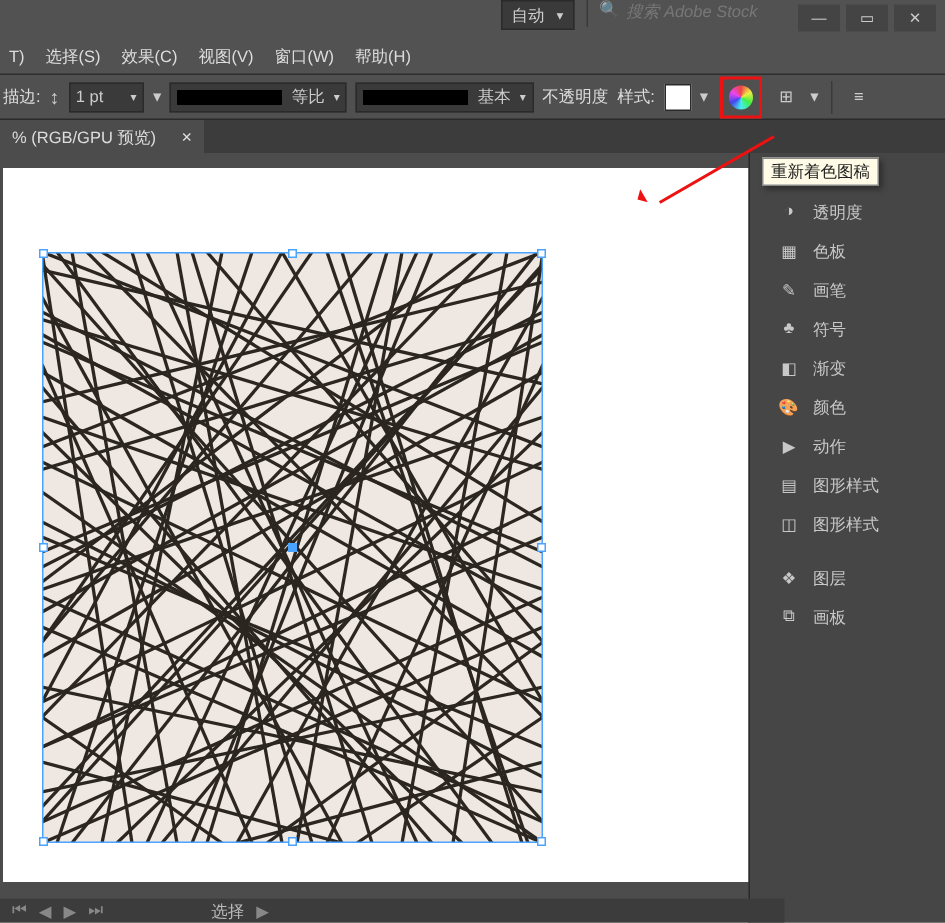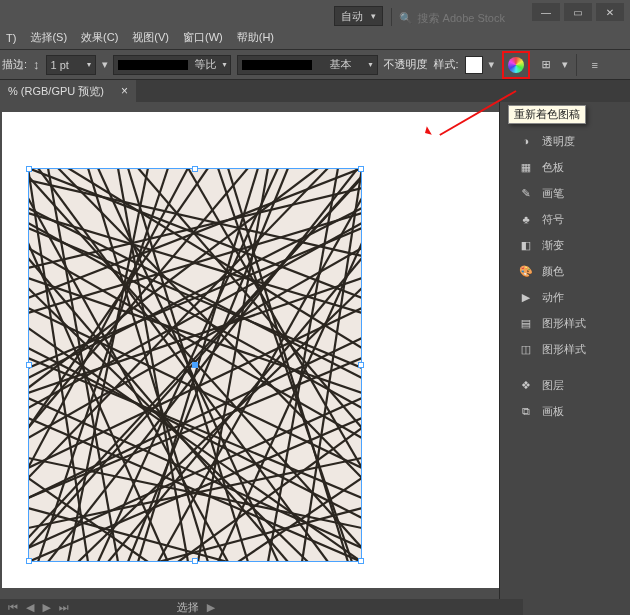--- a/index.html
+++ b/index.html
@@ -1,22 +1,22 @@
 <!DOCTYPE html>
 <html><head>
 <meta charset="utf-8">
 <style>
 *{margin:0;padding:0;box-sizing:border-box;font-family:"Microsoft YaHei",sans-serif;font-size:11px;user-select:none}
 body{background:#525252;width:630px;height:615px;overflow:hidden;color:#ccc}
-.top-strip{height:26px;background:#525252;display:flex;align-items:flex-end;padding:0 8px}
+.top-strip{height:26px;background:#525252;display:flex;align-items:flex-start;padding:0 8px}
 .top-strip .auto-combo{margin-left:326px;display:flex;align-items:center;background:#3a3a3a;border:1px solid #2a2a2a;height:20px;padding:0 6px;gap:8px}
 .top-strip .chev{font-size:9px}
 .top-strip .sep{width:1px;height:18px;background:#3a3a3a;margin:0 8px}
 .top-strip .search-ico{width:14px;height:14px;opacity:.6}
-.top-strip .search-txt{color:#777;margin-left:4px}
+.top-strip .search-txt{color:#777;font-style:italic;margin-left:4px}
 .win-btns{position:absolute;top:3px;right:6px;display:flex;gap:4px}
 .win-btn{width:28px;height:18px;background:#444;display:flex;align-items:center;justify-content:center;font-size:10px;color:#ccc}
 .menu-bar{height:24px;background:#525252;display:flex;align-items:center;gap:14px;padding:0 6px;border-bottom:1px solid #2e2e2e}
 .menu-item{color:#ddd}
 .options-bar{height:30px;background:#505050;display:flex;align-items:center;gap:6px;padding:0 2px;border-bottom:1px solid #2a2a2a}
 .opt-lbl{color:#ddd}
 .combo{display:flex;align-items:center;background:#3a3a3a;border:1px solid #2a2a2a;height:20px;padding:0 4px;gap:18px}
 .combo .chev{font-size:8px}
 .swatch-bar{width:70px;height:10px;background:linear-gradient(to right,#000,#000)}
 .swatch-box{width:18px;height:18px;background:#fff;border:1px solid #2a2a2a}
@@ -83,21 +83,21 @@
   <div class="combo">
     <span>1 pt</span>
     <span class="chev">▾</span>
   </div>
   <span class="chev">▾</span>
   <div class="combo" style="gap:6px">
     <div class="swatch-bar"></div>
     <span>等比</span>
     <span class="chev">▾</span>
   </div>
-  <div class="combo" style="gap:17px">
+  <div class="combo" style="gap:6px">
     <div class="swatch-bar"></div>
     <span>基本</span>
     <span class="chev">▾</span>
   </div>
   <span class="opt-lbl">不透明度</span>
   <span class="opt-lbl">样式:</span>
   <div class="swatch-box"></div>
   <span class="chev">▾</span>
   <div class="recolor-btn">
     <div class="wheel"></div>
@@ -263,15 +263,15 @@
 </div>
 
 <div class="arrow-line"></div>
 <div class="arrow-head"></div>
 
 <div class="bottom-bar">
   <span class="arr">⏮</span>
   <span class="arr">◀</span>
   <span class="arr">▶</span>
   <span class="arr">⏭</span>
-  <span style="margin-left:100px">选择</span>
+  <span style="margin-left:64px">选择</span>
   <span class="arr">▶</span>
 </div>
 
 </body></html>

